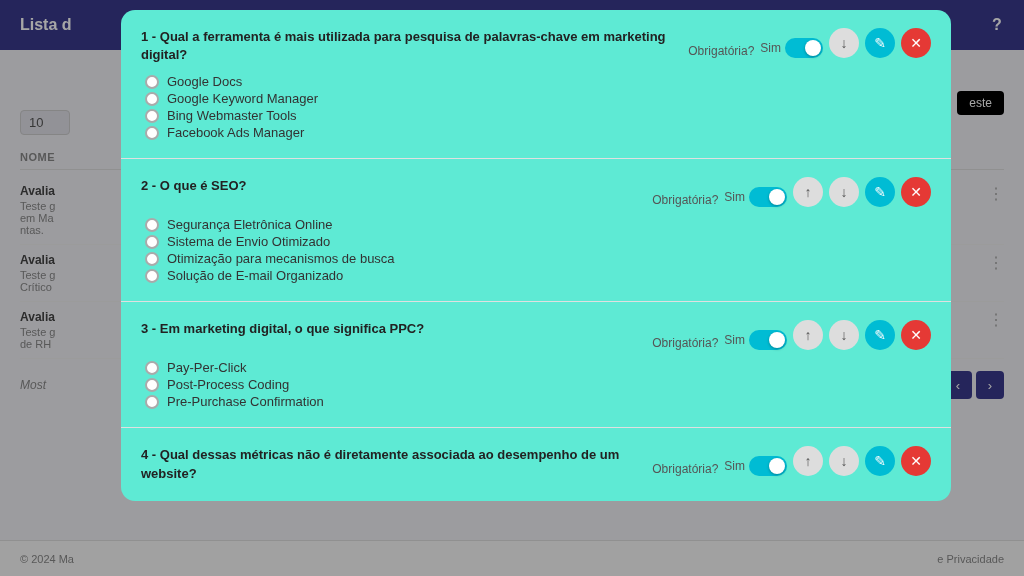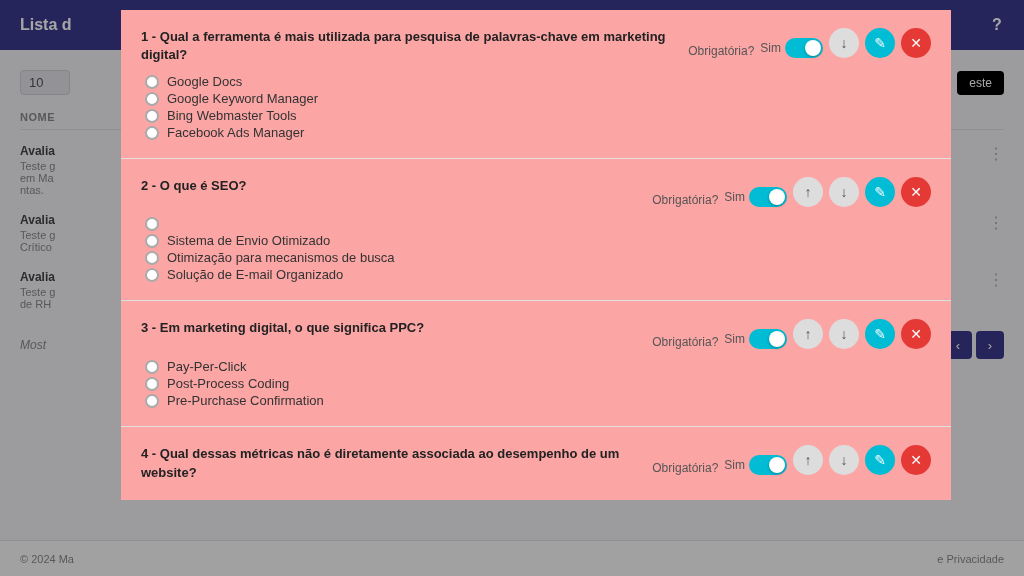--- a/index.html
+++ b/index.html
@@ -44,20 +44,21 @@
       align-items: center;
     }
     .bg-input {
       background: #e0e0e8;
       border: 1px solid #ccc;
       border-radius: 4px;
       padding: 4px 8px;
       width: 50px;
       color: #555;
       font-size: 13px;
+      margin-top: 40px;
     }
     .bg-btn {
       background: #000000;
       color: white;
       border: none;
       border-radius: 4px;
       padding: 5px 12px;
       font-size: 12px;
       cursor: pointer;
       margin-left: auto;
@@ -129,25 +130,25 @@
       inset: 0;
       background: rgba(0,0,0,0.35);
       display: flex;
       align-items: flex-start;
       justify-content: center;
       overflow: hidden;
     }
 
     
     .modal {
-      background: #fca5a5;
+      background: #5eead4;
       width: 830px;
       max-height: 556px;
       overflow-y: auto;
-      border-radius: 0;
+      border-radius: 14px;
       margin-top: 10px;
       padding: 0;
       scrollbar-width: thin;
       margin-left: 48px;
     }
     .modal::-webkit-scrollbar { width: 6px; }
     .modal::-webkit-scrollbar-track { background: #f1f1f1; }
     .modal::-webkit-scrollbar-thumb { background: #ccc; border-radius: 3px; }
 
     
@@ -354,20 +355,21 @@
             </div>
             <button class="btn-icon btn-arrow-up">↑</button>
             <button class="btn-icon btn-arrow-down">↓</button>
             <button class="btn-icon btn-edit">✎</button>
             <button class="btn-icon btn-delete">✕</button>
           </div>
         </div>
         <div class="options-list">
           <div class="option-item">
             <div class="radio-circle"></div>
+            <span>Segurança Eletrônica Online</span>
           </div>
           <div class="option-item">
             <div class="radio-circle"></div>
             <span>Sistema de Envio Otimizado</span>
           </div>
           <div class="option-item">
             <div class="radio-circle"></div>
             <span>Otimização para mecanismos de busca</span>
           </div>
           <div class="option-item">

